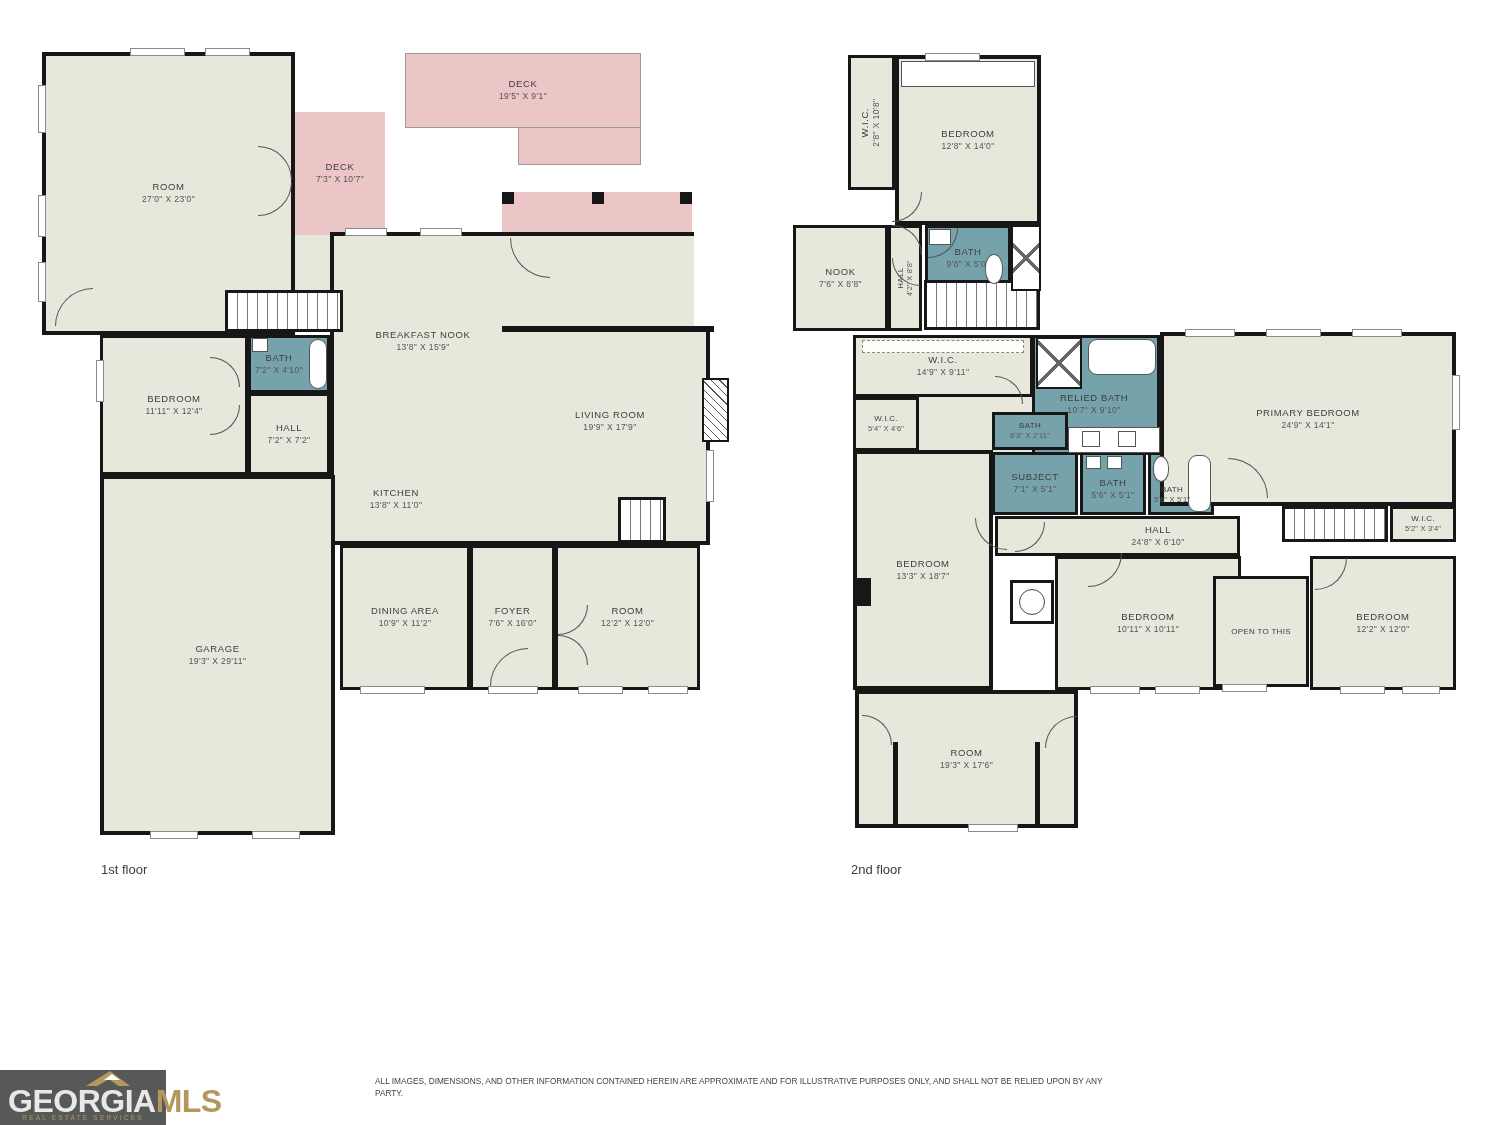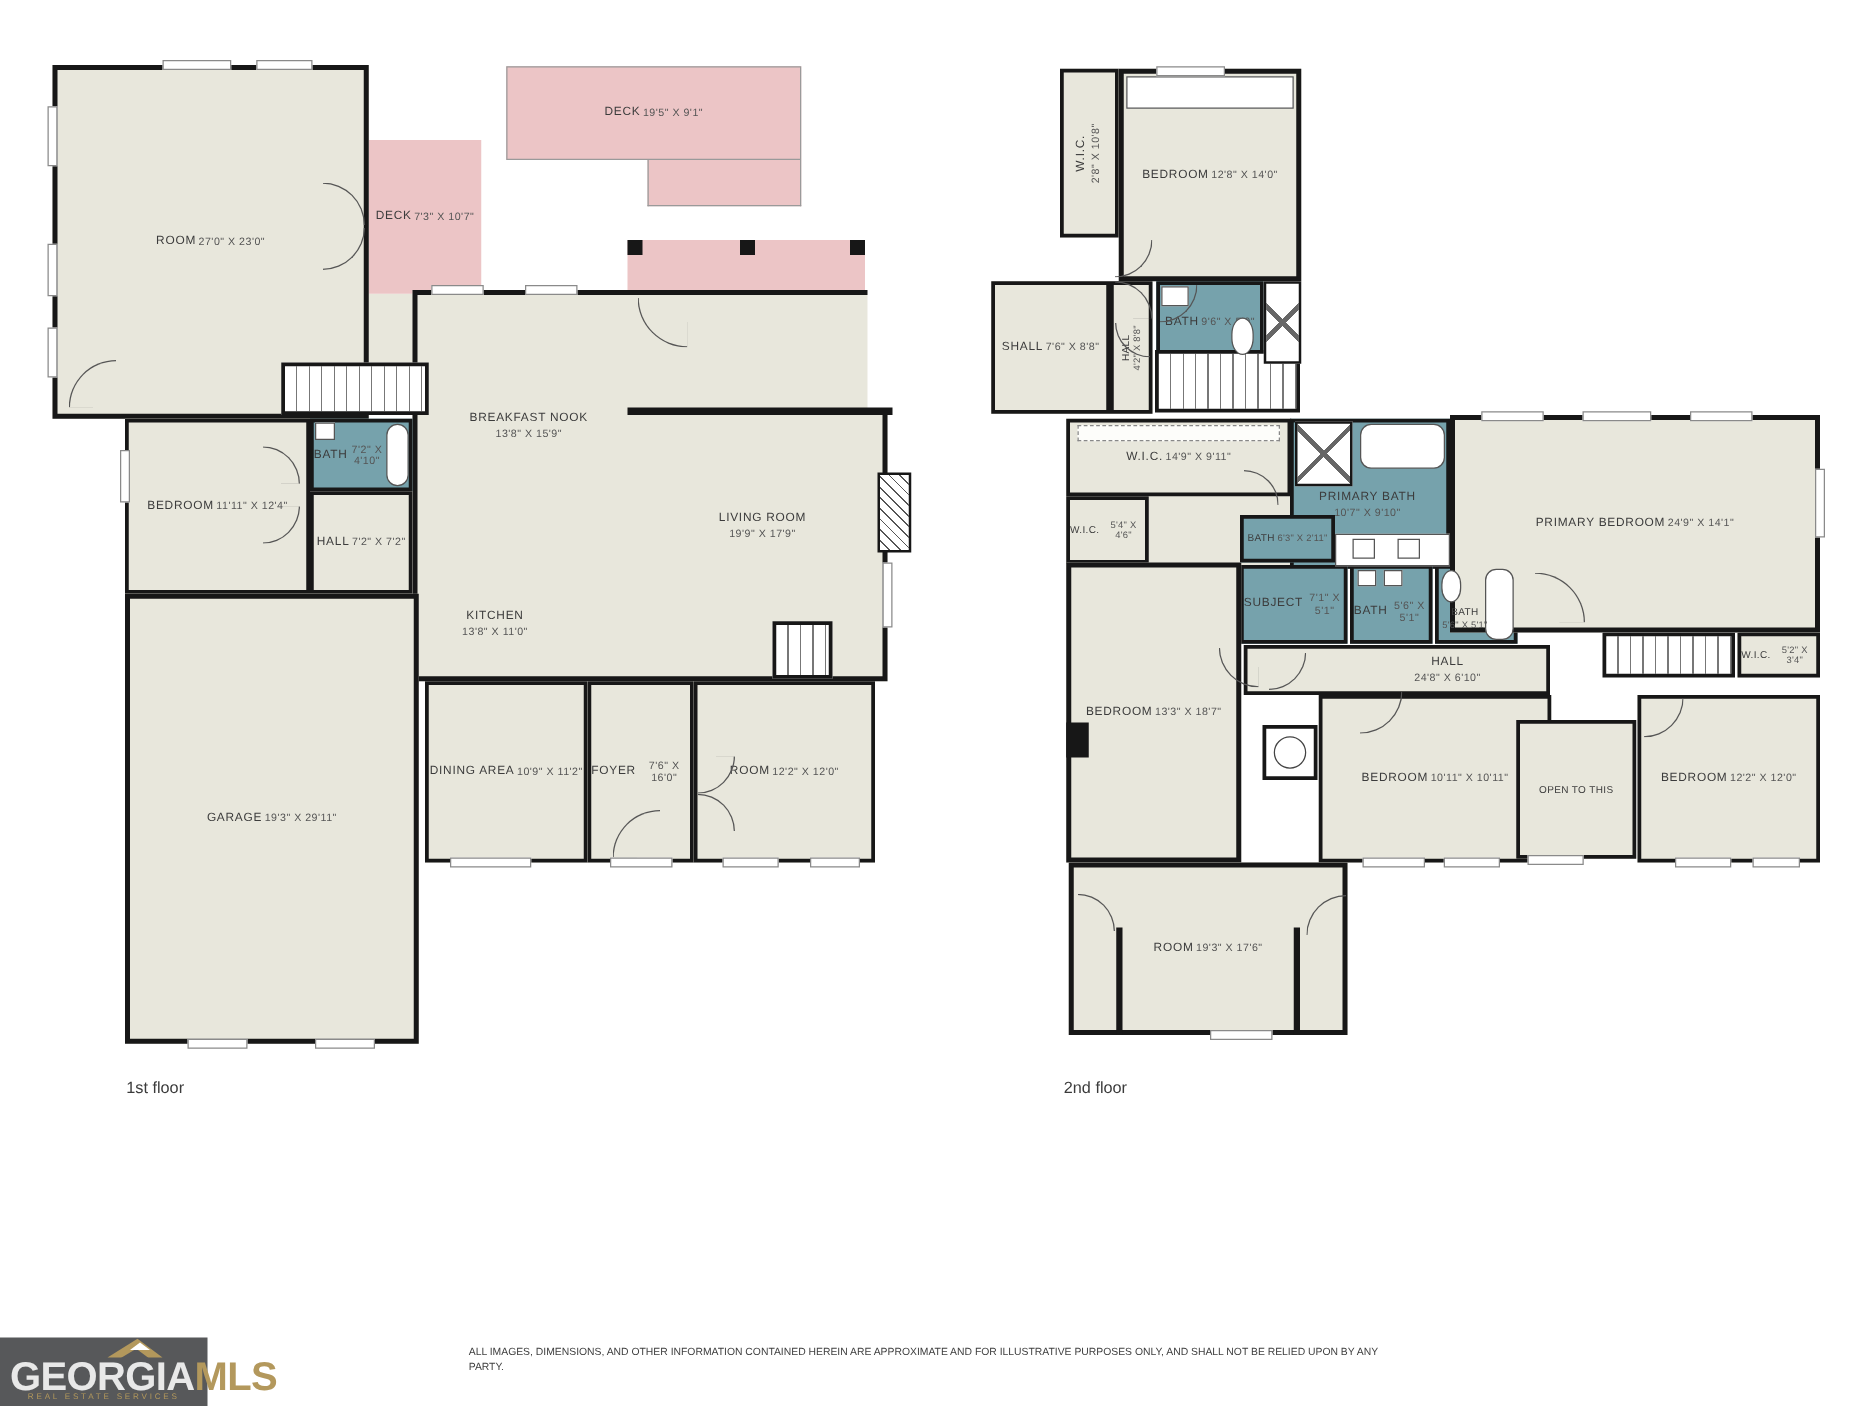--- a/index.html
+++ b/index.html
@@ -3,21 +3,21 @@
 <meta charset="utf-8">
 <style>
   :root{
     --interior:#e8e7dc; --outdoor:#ecc5c6; --wet:#76a2ac; --wall:#171717;
     --logo_bg:#57585a; --logo_gold:#b3985c; --label:#3c3c3c; --dim:#555;
   }
   html,body{margin:0;padding:0;background:#fff;}
   .canvas{position:relative;width:1500px;height:1125px;background:#fff;overflow:hidden;
           font-family:"Liberation Sans", sans-serif;}
   .plan{display:contents;}
-  .fp-room{position:absolute;box-sizing:border-box;display:flex;flex-direction:row;
+  .fp-room{position:absolute;box-sizing:border-box;display:flex;flex-direction:column;
            align-items:center;justify-content:center;text-align:center;gap:2px;z-index:1;}
   .int{background:var(--interior);border:4px solid var(--wall);}
   .int3{background:var(--interior);border:3px solid var(--wall);}
   .wet{background:var(--wet);border:3px solid var(--wall);}
   .out{background:var(--outdoor);border:none;z-index:0;}
   .outline{border:1px solid #9a9a9a;}
   .fill{position:absolute;background:var(--interior);z-index:0;}
   .white{position:absolute;background:#fff;z-index:2;}
   .wall{position:absolute;background:var(--wall);z-index:2;}
   .rname{font-size:9.5px;letter-spacing:.6px;color:var(--label);line-height:1.15;}
@@ -202,21 +202,21 @@
 
     <div class="fp-room wet" style="left:925px;top:225px;width:86px;height:66px;">
       <span class="rname">BATH</span>
       <span class="rdim">9'6" X 5'0"</span>
     </div>
     <div class="sq" style="left:929px;top:229px;width:22px;height:16px;"></div>
     <div class="oval" style="left:985px;top:254px;width:18px;height:30px;"></div>
     <div class="xbox" style="left:1011px;top:225px;width:30px;height:66px;"></div>
 
     <div class="fp-room int3" style="left:793px;top:225px;width:95px;height:106px;">
-      <span class="rname">SHALL</span>
+      <span class="rname">NOOK</span>
       <span class="rdim">7'6" X 8'8"</span>
     </div>
 
     <div class="fp-room int3 tiny" style="left:888px;top:225px;width:34px;height:106px;">
       <span class="vwrap">
         <span class="rname">HALL</span>
         <span class="rdim">4'2" X 8'8"</span>
       </span>
     </div>
 
@@ -232,21 +232,21 @@
 
     <div class="fp-room int3 tiny" style="left:853px;top:397px;width:66px;height:54px;">
       <span class="rname">W.I.C.</span>
       <span class="rdim">5'4" X 4'6"</span>
     </div>
 
     <div class="fp-room wet" style="left:1032px;top:335px;width:128px;height:120px;"></div>
     <div class="xbox" style="left:1036px;top:337px;width:46px;height:52px;"></div>
     <div class="tub" style="left:1088px;top:339px;width:68px;height:36px;"></div>
     <div class="flabel" style="left:1094px;top:404px;">
-      <span class="rname">PRIMARY BATH</span>
+      <span class="rname">RELIED BATH</span>
       <span class="rdim">10'7" X 9'10"</span>
     </div>
     <div class="sq" style="left:1068px;top:427px;width:92px;height:26px;"></div>
     <div class="sq" style="left:1082px;top:431px;width:18px;height:16px;"></div>
     <div class="sq" style="left:1118px;top:431px;width:18px;height:16px;"></div>
 
     <div class="fp-room wet tiny" style="left:992px;top:412px;width:76px;height:38px;">
       <span class="rname">BATH</span>
       <span class="rdim">6'3" X 2'11"</span>
     </div>

